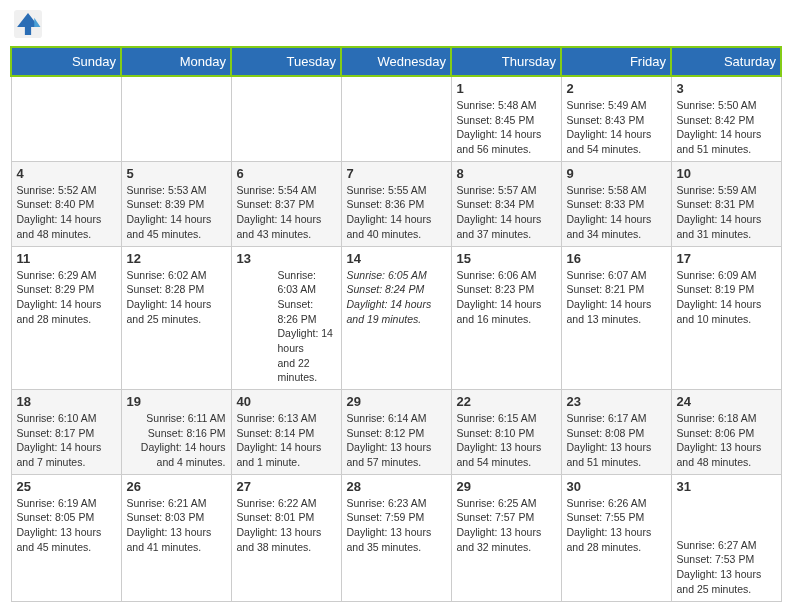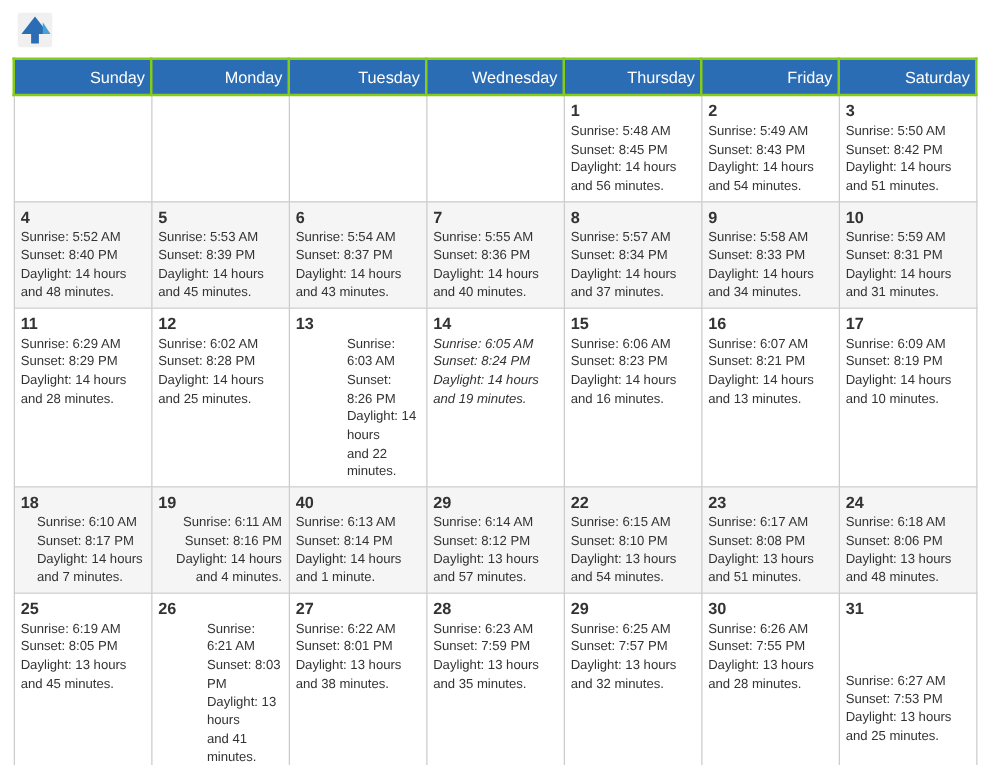--- a/index.html
+++ b/index.html
@@ -248,21 +248,21 @@
           <span class="day-number">17</span>
           <div class="day-info" style="white-space: pre-line;">Sunrise: 6:09 AM
 Sunset: 8:19 PM
 Daylight: 14 hours
 and 10 minutes.</div>
         </td>
       </tr>
       <tr>
         <td>
           <span class="day-number">18</span>
-          <div class="day-info" style="white-space: pre-line; margin-left: 13px;">Sunrise: 6:10 AM
+          <div class="day-info" style="white-space: pre-line;">Sunrise: 6:10 AM
 Sunset: 8:17 PM
 Daylight: 14 hours
 and 7 minutes.</div>
         </td>
         <td>
           <span class="day-number">19</span>
           <div class="day-info" style="white-space: pre-line; text-align: right;">Sunrise: 6:11 AM
 Sunset: 8:16 PM
 Daylight: 14 hours
 and 4 minutes.</div>
@@ -306,21 +306,21 @@
       <tr>
         <td>
           <span class="day-number">25</span>
           <div class="day-info" style="white-space: pre-line;">Sunrise: 6:19 AM
 Sunset: 8:05 PM
 Daylight: 13 hours
 and 45 minutes.</div>
         </td>
         <td>
           <span class="day-number">26</span>
-          <div class="day-info" style="white-space: pre-line; margin-left: 39px;">Sunrise: 6:21 AM
+          <div class="day-info" style="white-space: pre-line;">Sunrise: 6:21 AM
 Sunset: 8:03 PM
 Daylight: 13 hours
 and 41 minutes.</div>
         </td>
         <td>
           <span class="day-number">27</span>
           <div class="day-info" style="white-space: pre-line;">Sunrise: 6:22 AM
 Sunset: 8:01 PM
 Daylight: 13 hours
 and 38 minutes.</div>

